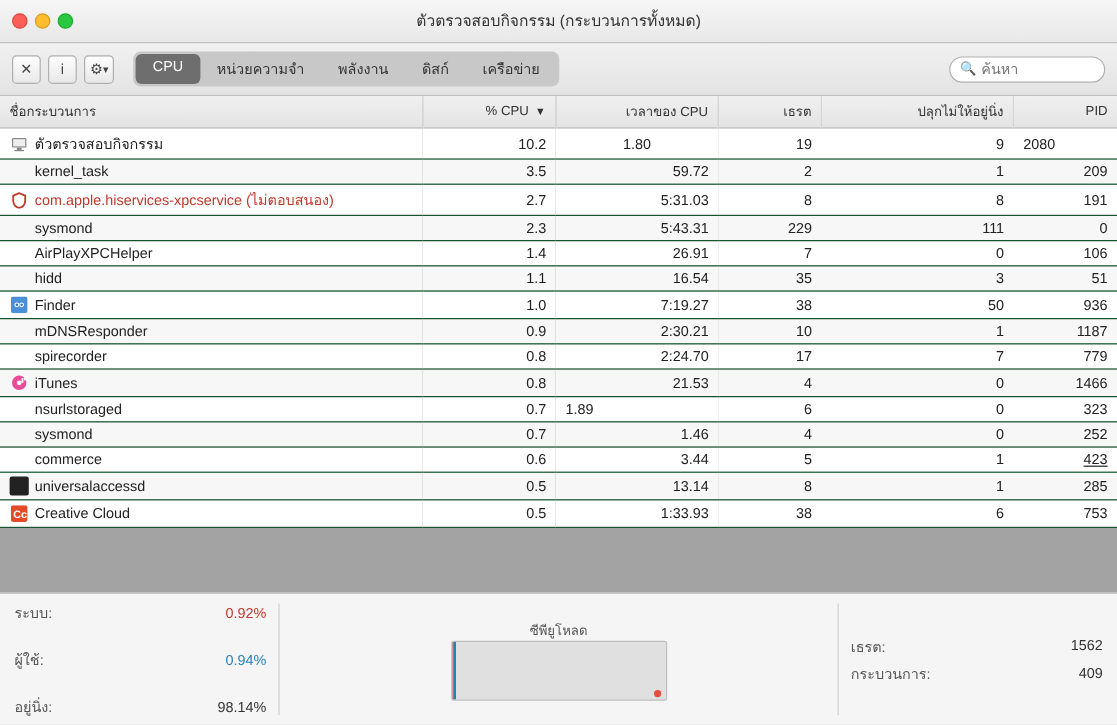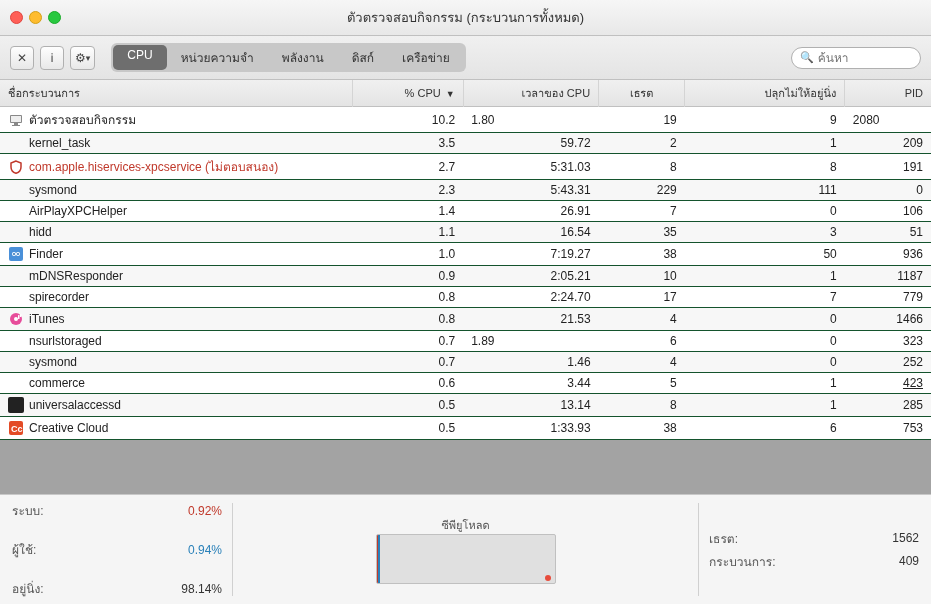--- a/index.html
+++ b/index.html
@@ -308,21 +308,21 @@
           <th style="width:280px;">
             <span>ชื่อกระบวนการ</span>
           </th>
           <th style="text-align:right; width:90px;">
             <span>% CPU</span>
             <span class="sort-arrow">▼</span>
           </th>
           <th style="text-align:right; width:110px;">
             <span>เวลาของ CPU</span>
           </th>
-          <th style="text-align:center; width:70px;">
+          <th style="text-align:right; width:70px;">
             <span>เธรต</span>
           </th>
           <th style="text-align:right; width:130px;">
             <span>ปลุกไม่ให้อยู่นิ่ง</span>
           </th>
           <th style="text-align:right; width:70px;">
             <span>PID</span>
           </th>
         </tr>
       </thead>
@@ -335,21 +335,21 @@
           <rect x="1" y="2" width="12" height="8" rx="1" fill="#888"></rect>
           <rect x="5" y="10" width="4" height="2" fill="#888"></rect>
           <rect x="3" y="12" width="8" height="1" fill="#888"></rect>
           <rect x="2" y="3" width="10" height="6" fill="#eee"></rect>
         </svg>
                 </span>
                 <span>ตัวตรวจสอบกิจกรรม</span>
               </div>
             </td>
             <td style="text-align: right;">10.2</td>
-            <td style="text-align: left;">1.80</td>
+            <td style="text-align: center;">1.80</td>
             <td style="text-align: right;">19</td>
             <td style="text-align: right;">9</td>
             <td style="">2080</td>
           </tr>
           <tr>
             <td style="width: 280px;">
               <div class="name-inner">
                 <span style="width: 16px; display: inline-block; flex-shrink: 0;"></span>
                 <span>kernel_task</span>
               </div>
@@ -438,21 +438,21 @@
             <td style="text-align: right;">936</td>
           </tr>
           <tr>
             <td style="width: 280px;">
               <div class="name-inner">
                 <span style="width: 16px; display: inline-block; flex-shrink: 0;"></span>
                 <span>mDNSResponder</span>
               </div>
             </td>
             <td style="text-align: right;">0.9</td>
-            <td style="text-align: right;">2:05.21</td>
+            <td style="text-align: right;">2:30.21</td>
             <td style="text-align: right;">10</td>
             <td style="text-align: right;">1</td>
             <td style="text-align: right;">1187</td>
           </tr>
           <tr>
             <td style="width: 280px;">
               <div class="name-inner">
                 <span style="width: 16px; display: inline-block; flex-shrink: 0;"></span>
                 <span>spirecorder</span>
               </div>

